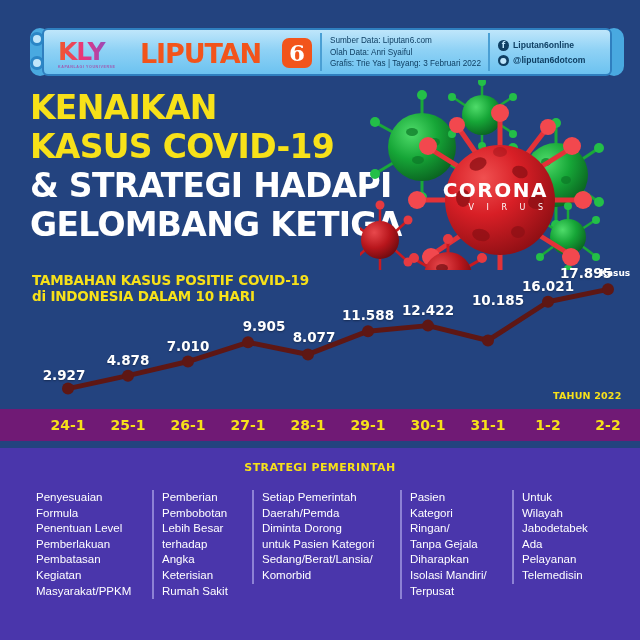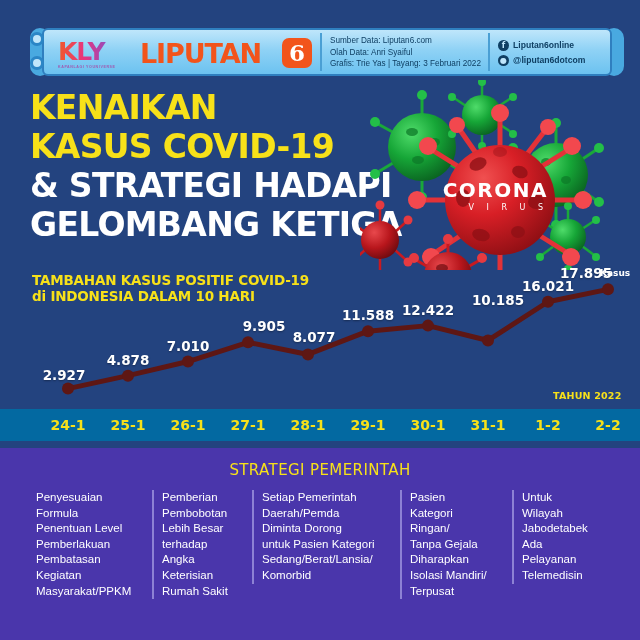--- a/index.html
+++ b/index.html
@@ -139,42 +139,42 @@
   }
   .tahun {
     position: absolute; left: 553px; top: 390px;
     font-family: "DejaVu Sans", sans-serif;
     font-weight: bold; font-size: 9.5px; color: #f7e119; letter-spacing: .2px;
   }
 
   
   .axis-band {
     position: absolute; left: 0; top: 409px; width: 640px; height: 32px;
-    background: #0369a1;
+    background: #701a75;
   }
   .axis-tick {
     position: absolute; top: 8px;
     font-family: "DejaVu Sans", sans-serif;
     font-weight: bold; font-size: 14px; color: #f7e119;
     transform: translateX(-50%); white-space: nowrap;
   }
   .band-gap {
     position: absolute; left: 0; top: 441px; width: 640px; height: 7px;
     background: #23437f;
   }
 
   
   .strategy {
     position: absolute; left: 0; top: 448px; width: 640px; height: 192px;
     background: #4a36ab;
   }
   .strategy-title {
     position: absolute; left: 0; top: 13px; width: 640px; text-align: center;
     font-family: "DejaVu Sans", sans-serif;
-    font-weight: normal; font-size: 15px; color: #f7e119; letter-spacing: .4px;
+    font-weight: bold; font-size: 11px; color: #f7e119; letter-spacing: .4px;
   }
   .cols {
     position: absolute; left: 28px; top: 42px; width: 590px;
     display: flex; align-items: flex-start;
   }
   .col {
     font-family: "Liberation Sans", sans-serif;
     font-size: 11.5px; line-height: 15.6px; color: #ffffff;
     padding: 0 8px; position: relative;
   }

